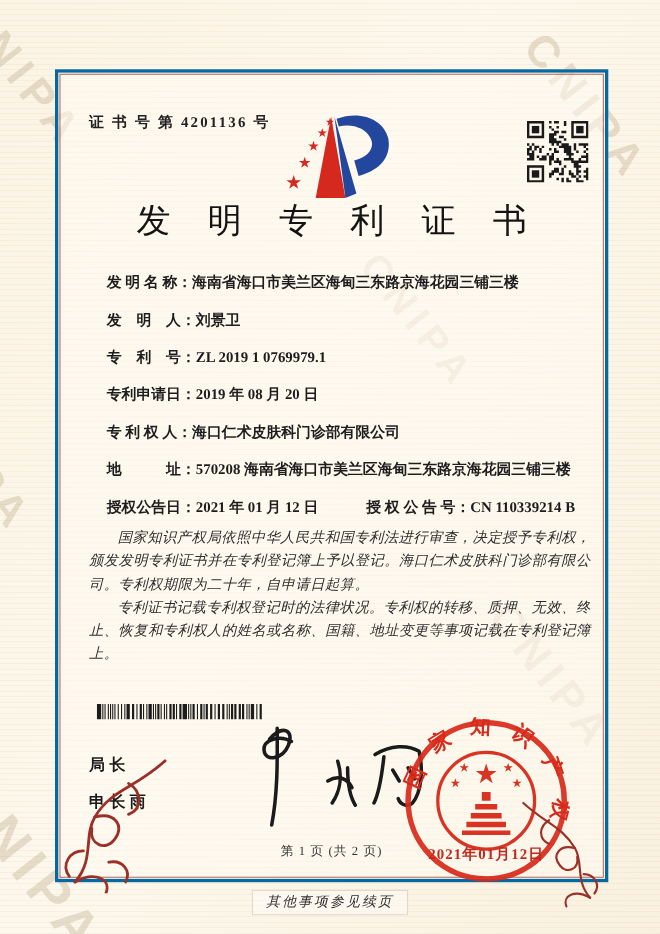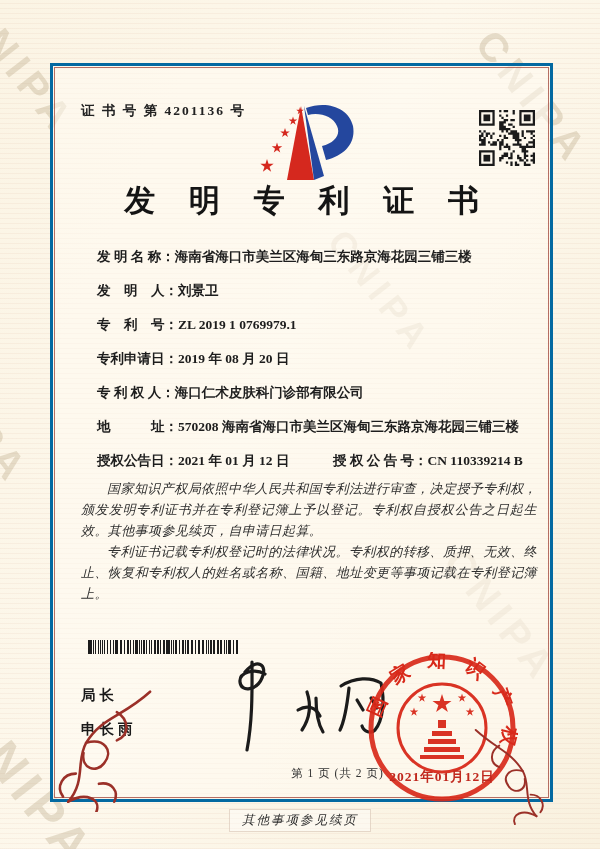--- a/index.html
+++ b/index.html
@@ -25,38 +25,38 @@
   .frame{
     position:absolute;left:50px;top:63px;width:503px;height:739px;
     border:3px solid #0369a1;box-sizing:border-box;
     background:rgba(255,252,244,0.5);
   }
   .frame-inner{position:absolute;inset:1px;border:1px solid rgba(158,64,52,0.75);pointer-events:none;}
   .cert-no{position:absolute;left:28px;top:36px;font-size:13.5px;letter-spacing:2px;color:#222;font-weight:600;}
   .logo{position:absolute;left:198px;top:36px;width:112px;height:88px;}
   .qr{position:absolute;left:426px;top:44px;width:56px;height:56px;}
   .title{position:absolute;left:0;top:114px;width:100%;text-align:center;
-    font-size:31px;font-weight:700;letter-spacing:13px;text-indent:13px;color:#141414;}
+    font-size:31px;font-weight:400;letter-spacing:13px;text-indent:13px;color:#141414;}
   .content{position:absolute;left:28px;top:181px;width:456px;}
   .field-row{display:flex;margin-bottom:15px;font-size:13.5px;font-weight:600;color:#1d1d1d;line-height:19px;}
   .field-label{white-space:pre;flex:0 0 auto;margin-left:16px;}
   .field-value{flex:1 1 auto;}
   .auth-row{display:flex;margin-bottom:0;}
   .auth-pair{display:flex;font-size:13.5px;font-weight:600;color:#1d1d1d;line-height:19px;}
   .auth-pair.first{flex:0 0 236px;}
   .body-text{margin-top:8px;font-size:13px;font-style:italic;color:#2e2e2e;line-height:21px;text-align:justify;letter-spacing:0.4px;}
   .body-text p{margin:0;text-indent:2em;}
   .barcode{position:absolute;left:35px;top:574px;width:153px;height:14px;}
   .official-title{position:absolute;left:28px;top:620px;font-size:14.5px;font-weight:700;letter-spacing:4px;color:#1a1a1a;}
   .official-name{position:absolute;left:28px;top:654px;font-size:14.5px;font-weight:700;letter-spacing:4px;color:#1a1a1a;}
   .signature{position:absolute;left:158px;top:590px;width:208px;height:112px;}
   .seal{position:absolute;left:313px;top:586px;width:152px;height:152px;}
   .seal-date{position:absolute;left:311px;top:702px;width:156px;text-align:center;
     font-size:13.5px;font-weight:700;color:#c0281e;letter-spacing:1px;}
-  .page-no{position:absolute;left:0;top:700px;width:100%;text-align:center;font-size:11.5px;color:#333;letter-spacing:1px;padding-left:36px;}
+  .page-no{position:absolute;left:0;top:700px;width:100%;text-align:center;font-size:11.5px;color:#333;letter-spacing:1px;}
   .flourish{position:absolute;pointer-events:none;}
   .flourish-bl{left:40px;top:684px;width:128px;height:128px;}
   .flourish-br{left:452px;top:728px;width:118px;height:98px;transform:scaleX(-1);}
   .footer-note{position:absolute;left:0;top:809px;width:100%;text-align:center;text-decoration:underline;}
   .footer-note span{display:inline-block;font-size:12.5px;font-style:italic;color:#2f2f2f;letter-spacing:2px;
     background:rgba(255,255,255,0.4);border:1px solid rgba(185,155,130,0.35);padding:2px 12px;}
 </style>
 </head>
 <body>
 
@@ -128,21 +128,21 @@
       <span class="auth-pair first">
         <span class="field-label">授权公告日：</span>
         <span class="field-value">2021 年 01 月 12 日</span>
       </span>
       <span class="auth-pair">
         <span class="field-label">授 权 公 告 号：</span>
         <span class="field-value">CN 110339214 B</span>
       </span>
     </div>
     <div class="body-text">
-      <p>国家知识产权局依照中华人民共和国专利法进行审查，决定授予专利权，颁发发明专利证书并在专利登记簿上予以登记。专利权自授权公告之日起生效。其他事项参见续页，自申请日起算。</p>
+      <p>国家知识产权局依照中华人民共和国专利法进行审查，决定授予专利权，颁发发明专利证书并在专利登记簿上予以登记。海口仁术皮肤科门诊部有限公司。专利权期限为二十年，自申请日起算。</p>
       <p>专利证书记载专利权登记时的法律状况。专利权的转移、质押、无效、终止、恢复和专利权人的姓名或名称、国籍、地址变更等事项记载在专利登记簿上。</p>
     </div>
   </div>
 
   <svg class="barcode" viewBox="0 0 153 14" preserveAspectRatio="none">
     <path id="barcode-bars" fill="#1c1c1c" d="M0 0h4v14h-4zM5 0h1v14h-1zM7 0h1v14h-1zM10 0h1v14h-1zM12 0h1v14h-1zM14 0h1v14h-1zM16 0h1v14h-1zM19 0h1v14h-1zM22 0h1v14h-1zM25 0h1v14h-1zM27 0h3v14h-3zM32 0h2v14h-2zM36 0h1v14h-1zM39 0h2v14h-2zM42 0h1v14h-1zM45 0h1v14h-1zM47 0h3v14h-3zM51 0h1v14h-1zM53 0h1v14h-1zM55 0h2v14h-2zM58 0h1v14h-1zM61 0h1v14h-1zM63 0h1v14h-1zM66 0h2v14h-2zM69 0h2v14h-2zM72 0h1v14h-1zM75 0h2v14h-2zM78 0h4v14h-4zM83 0h1v14h-1zM85 0h1v14h-1zM87 0h2v14h-2zM91 0h1v14h-1zM94 0h2v14h-2zM97 0h1v14h-1zM99 0h2v14h-2zM103 0h2v14h-2zM107 0h1v14h-1zM110 0h2v14h-2zM114 0h2v14h-2zM118 0h1v14h-1zM120 0h1v14h-1zM122 0h2v14h-2zM125 0h2v14h-2zM129 0h2v14h-2zM132 0h2v14h-2zM136 0h1v14h-1zM138 0h1v14h-1zM140 0h3v14h-3zM145 0h1v14h-1zM148 0h2v14h-2z"></path>
   </svg>
 
   <div class="official-title">局长</div>
   <div class="official-name">申长雨</div>

